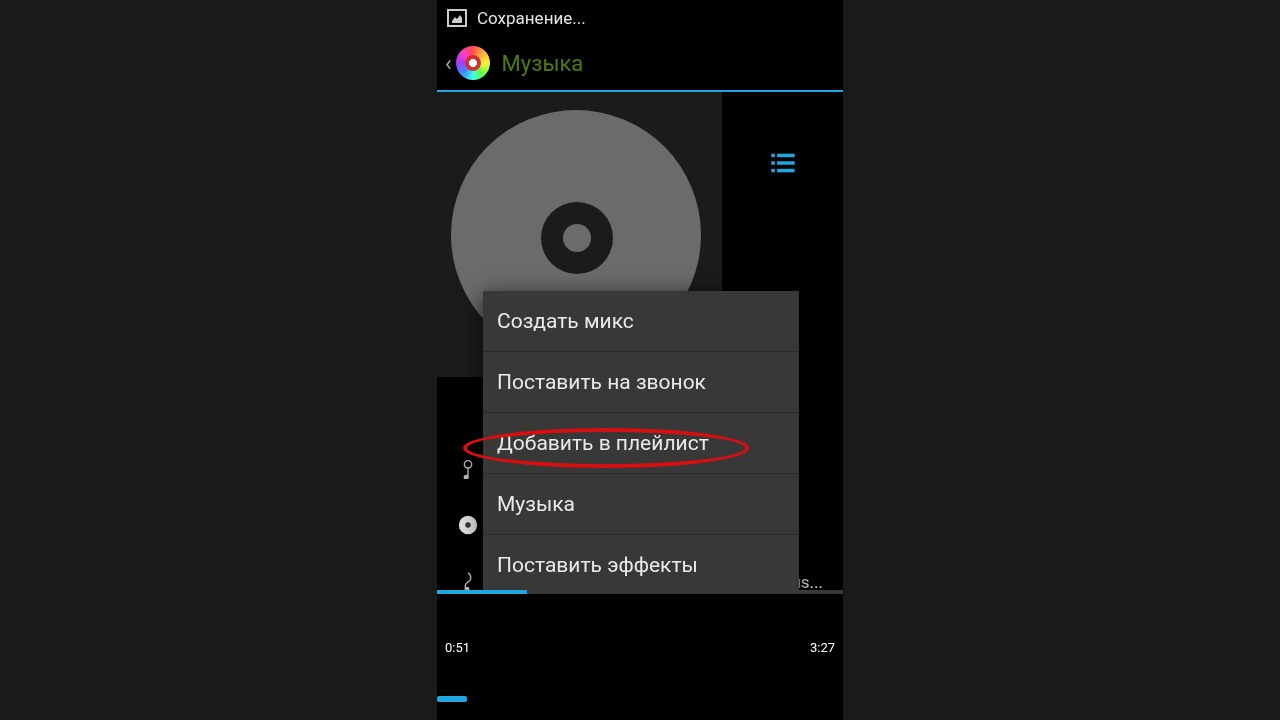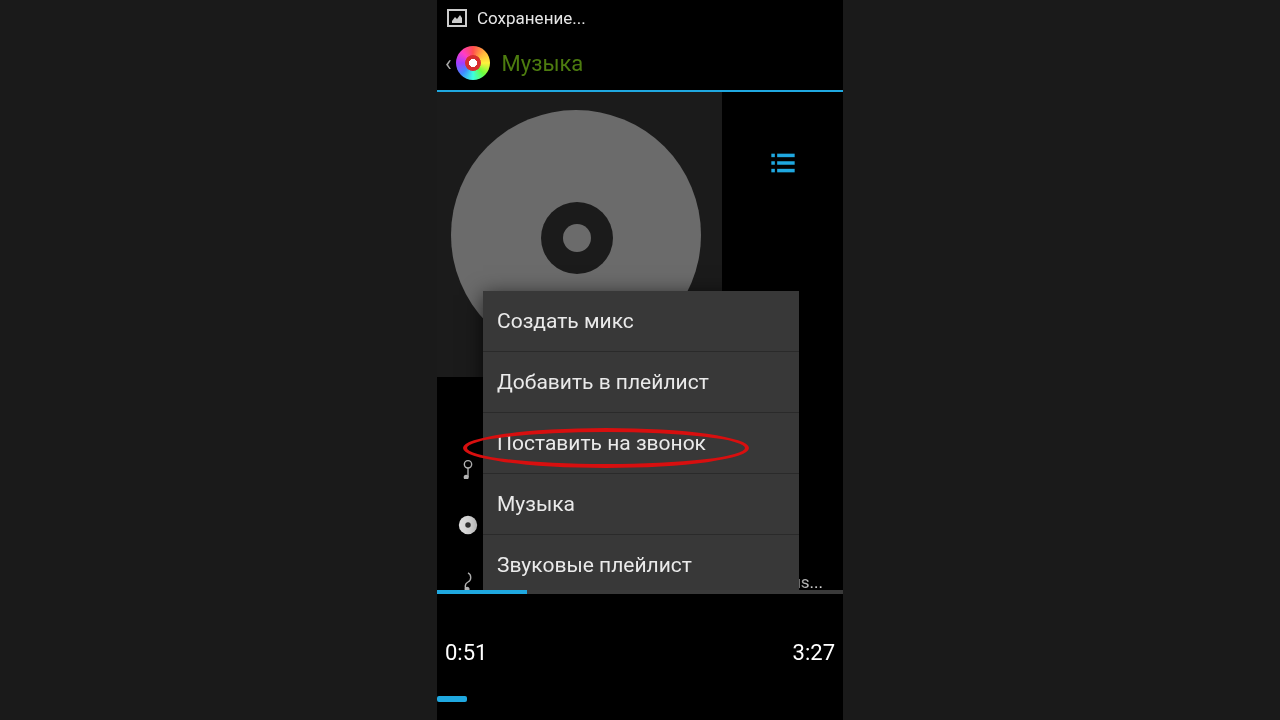--- a/index.html
+++ b/index.html
@@ -112,21 +112,21 @@
     background:#000;
   }
   .footer .progress-rail {
     position:absolute; left:0; right:0; top:0; height:4px; background:#3a3a3a;
   }
   .footer .progress-fill {
     position:absolute; left:0; top:0; height:4px; width:90px; background:#1fa8e0;
   }
   .footer .times {
     position:absolute; left:0; right:0; top:50px; display:flex; justify-content:space-between;
-    padding:0 8px; color:#fff; font-size:22px;
+    padding:0 8px; color:#fff; font-size:13px;
   }
   .footer .mini-bar {
     position:absolute; left:0; bottom:18px; width:30px; height:6px; background:#1fa8e0; border-radius:2px;
   }
 </style>
 </head>
 <body>
 
 <div class="stage">
   <div class="phone">
@@ -199,30 +199,30 @@
         </span>
         <span class="rlabel" style="text-align:right;">Mus...</span>
       </div>
     </div>
 
     <div class="menu">
       <div class="menu-item">
           <span>Создать микс</span>
         </div>
       <div class="menu-item">
+          <span>Поставить на звонок</span>
+        </div>
+      <div class="menu-item">
           <span>Добавить в плейлист</span>
         </div>
       <div class="menu-item">
-          <span>Поставить на звонок</span>
-        </div>
-      <div class="menu-item">
           <span>Музыка</span>
         </div>
       <div class="menu-item">
-          <span>Звуковые плейлист</span>
+          <span>Поставить эффекты</span>
         </div>
       <div class="menu-item">
           <span>Библиотека</span>
         </div>
       <div class="menu-item">
           <span>Поиск</span>
         </div>
     </div>
 
     <div class="highlight"></div>

